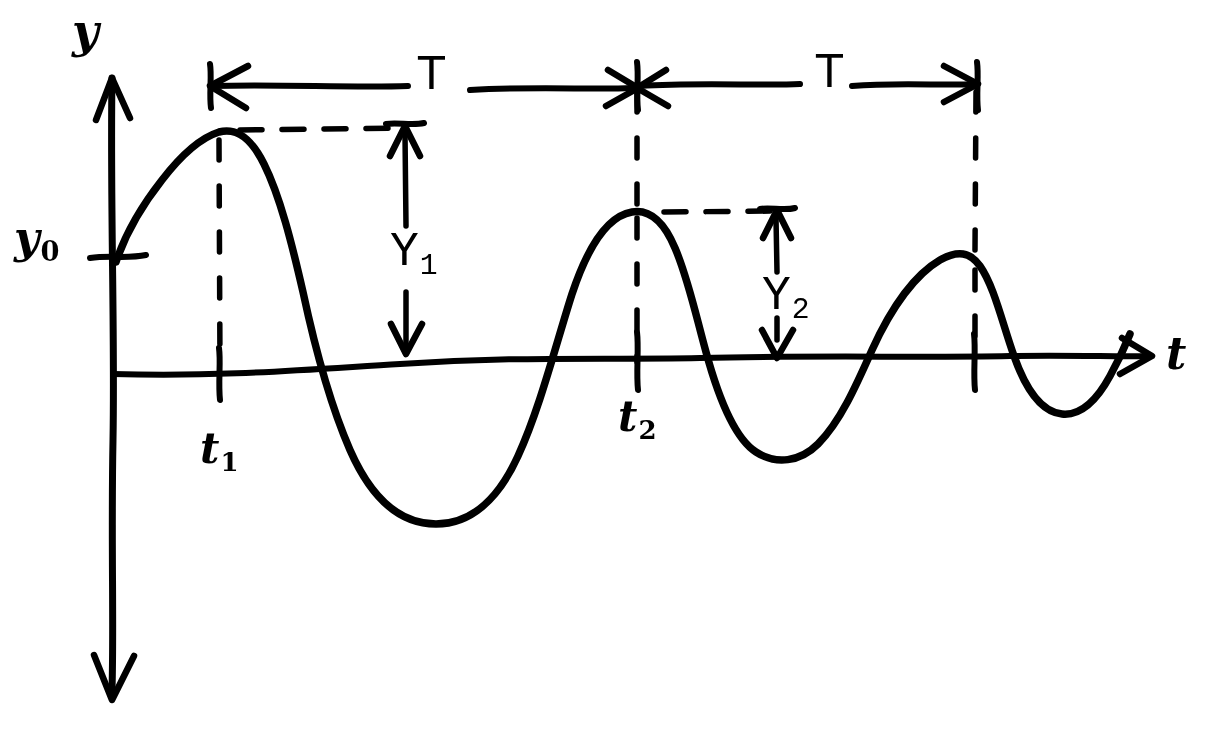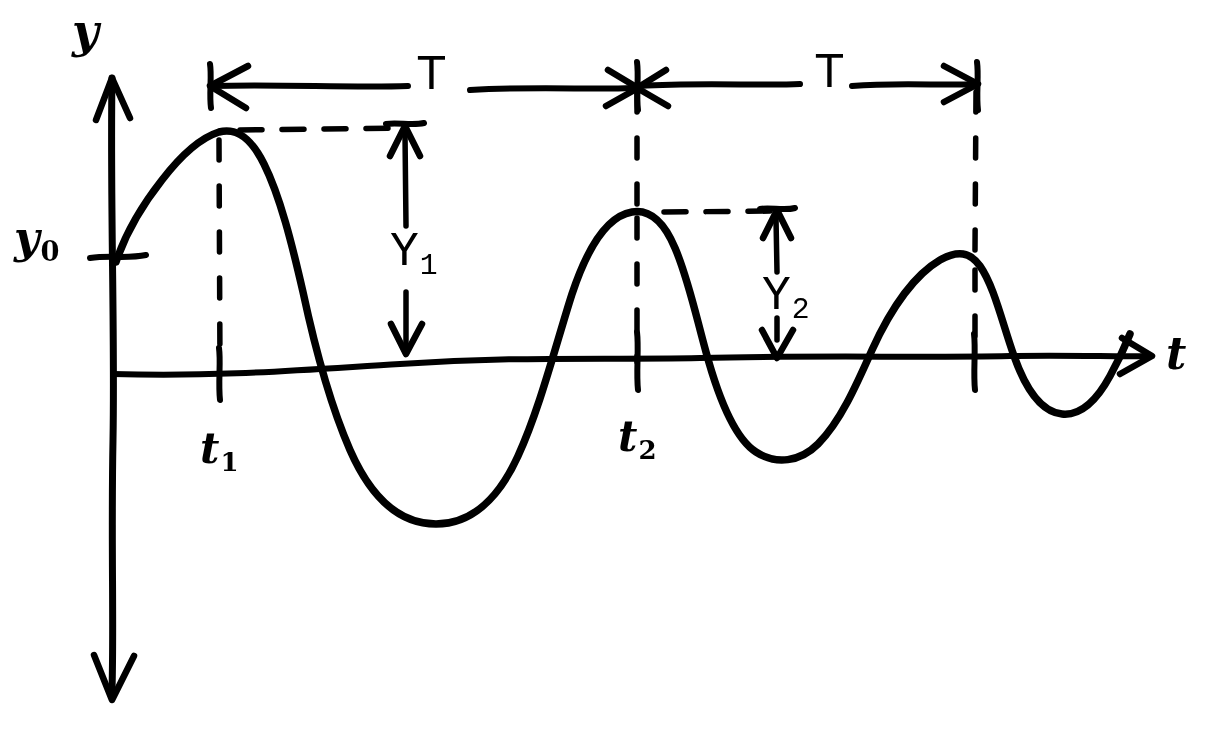--- a/index.html
+++ b/index.html
@@ -192,21 +192,21 @@
   </svg>
 
   <div class="hand-label lbl-y" style="left:72px; top:8px;">y</div>
 
   <div class="hand-label lbl-y0" style="left:14px; top:216px;"><span>y</span><span class="sub">0</span></div>
 
   <div class="hand-label lbl-t" style="left:1166px; top:332px;">t</div>
 
   <div class="hand-label lbl-tsub" style="left:200px; top:428px;"><span>t</span><span class="sub">1</span></div>
 
-  <div class="hand-label lbl-tsub" style="left:618px; top:416px;"><span>t</span><span class="sub">2</span></div>
+  <div class="hand-label lbl-tsub" style="left:618px; top:396px;"><span>t</span><span class="sub">2</span></div>
 
   <div class="hand-label lbl-T" style="left:418px; top:52px;">T</div>
 
   <div class="hand-label lbl-T" style="left:816px; top:50px;">T</div>
 
   <div class="hand-label lbl-Y" style="left:390px; top:228px;"><span>Y</span><span class="sub">1</span></div>
 
   <div class="hand-label lbl-Y" style="left:762px; top:272px;"><span>Y</span><span class="sub">2</span></div>
 
 </div>

